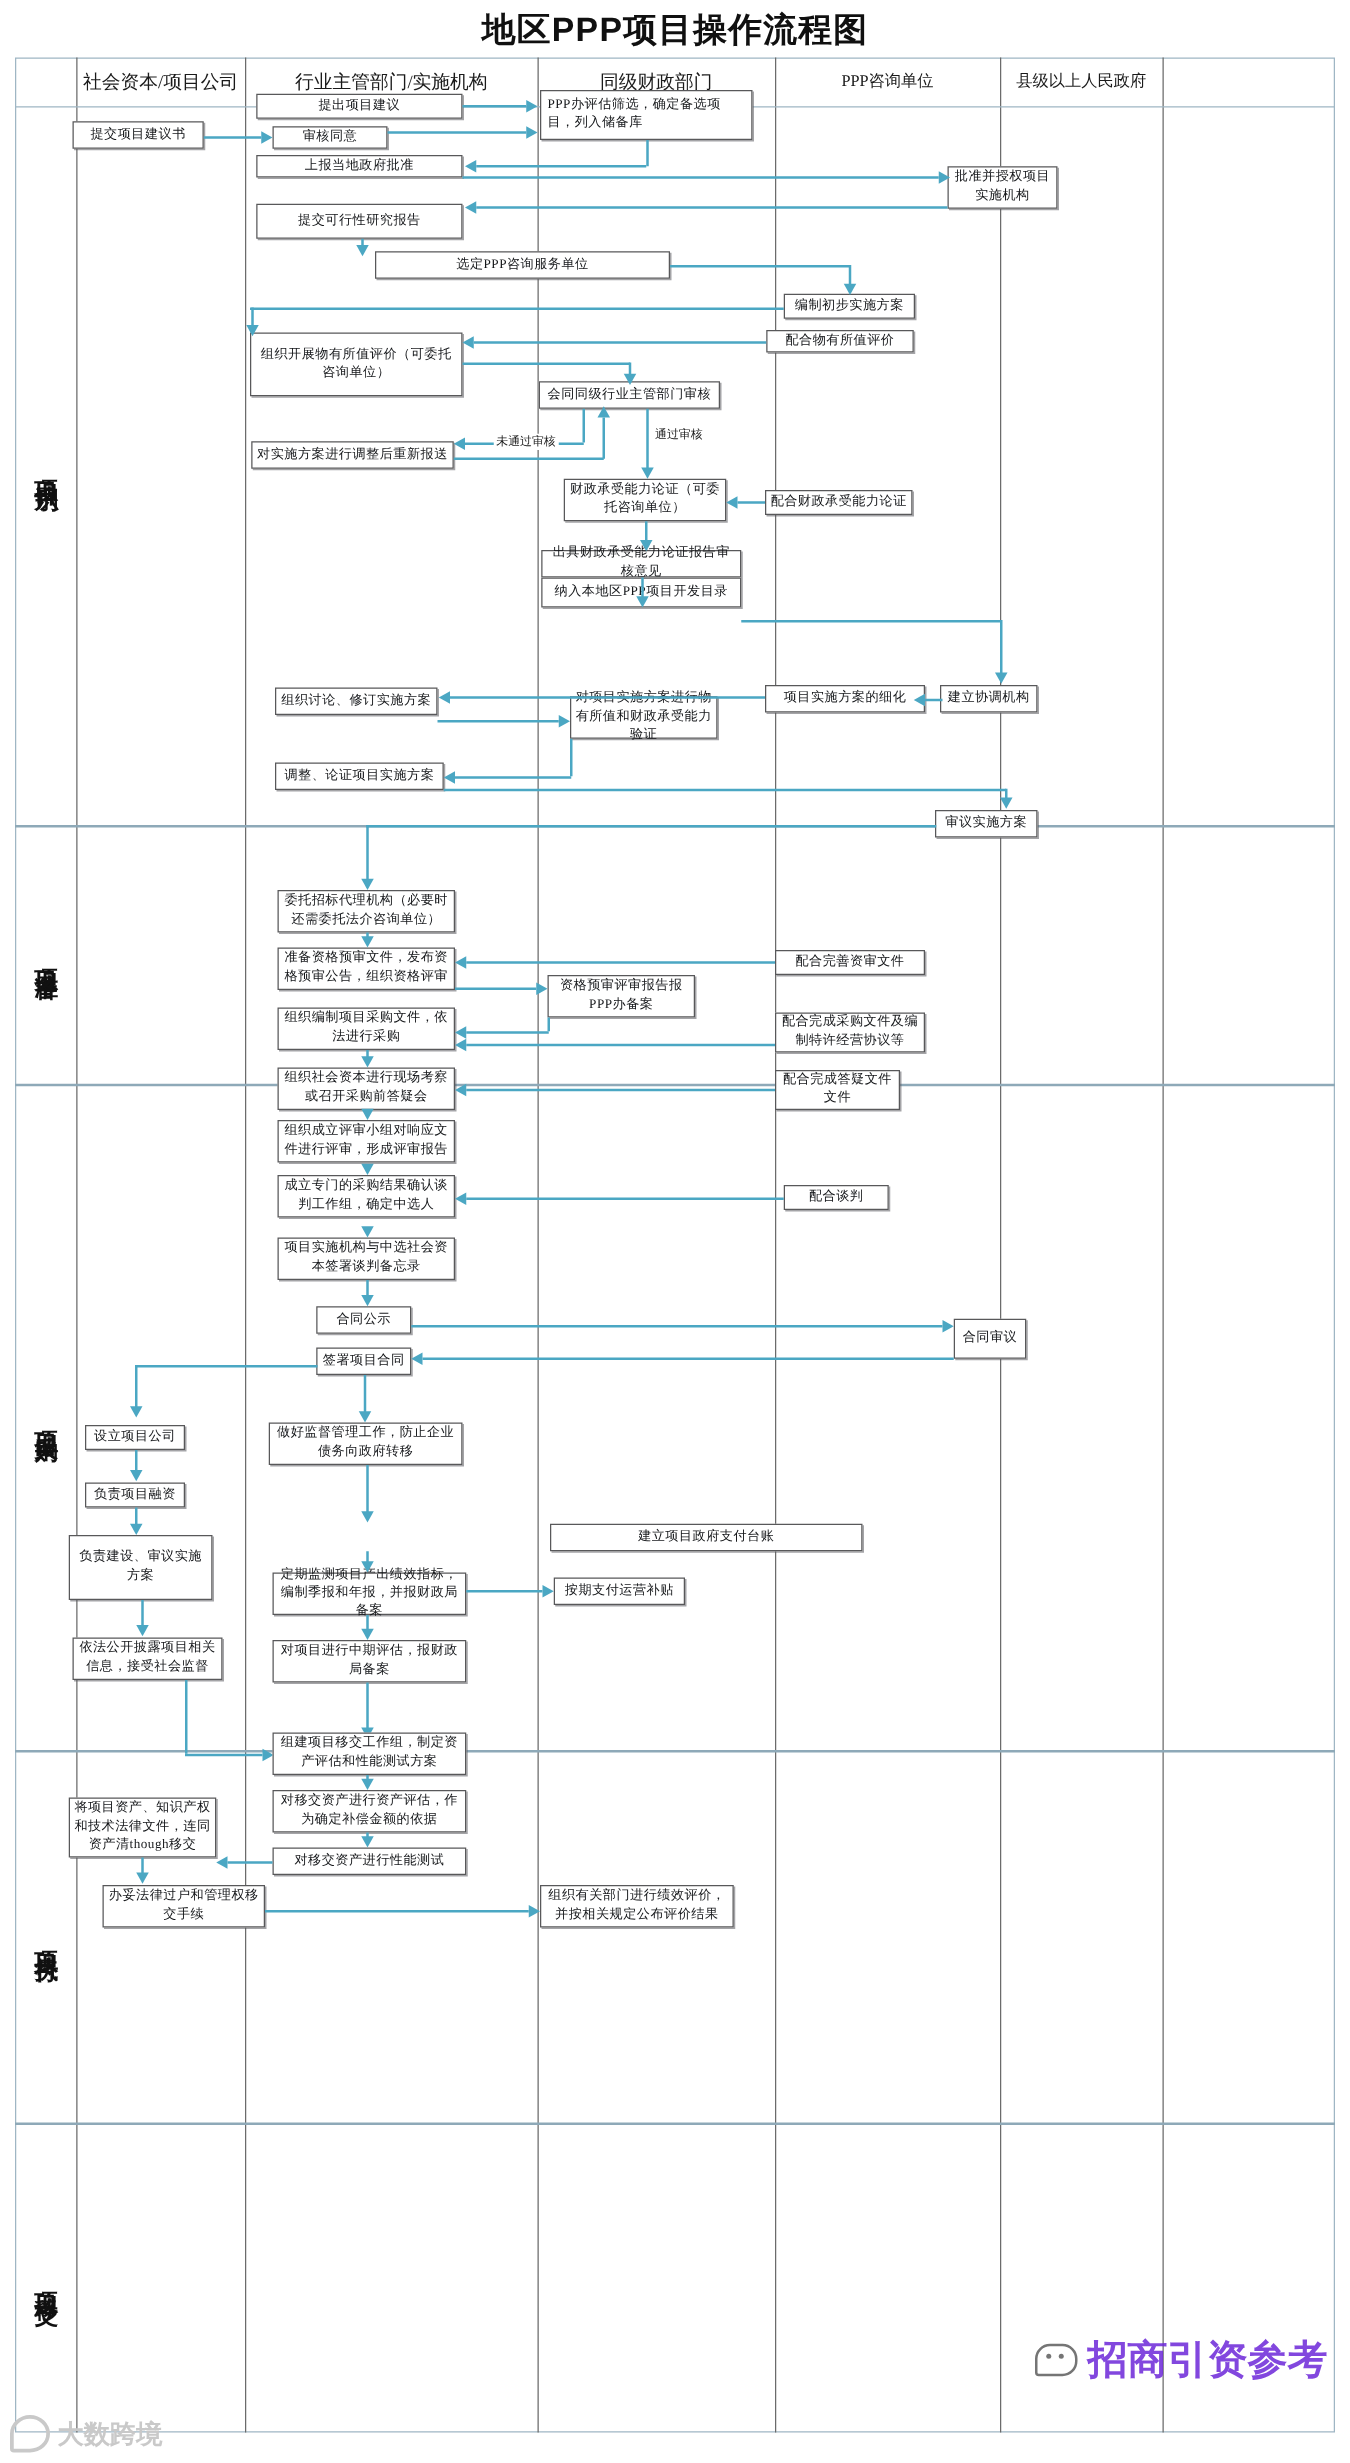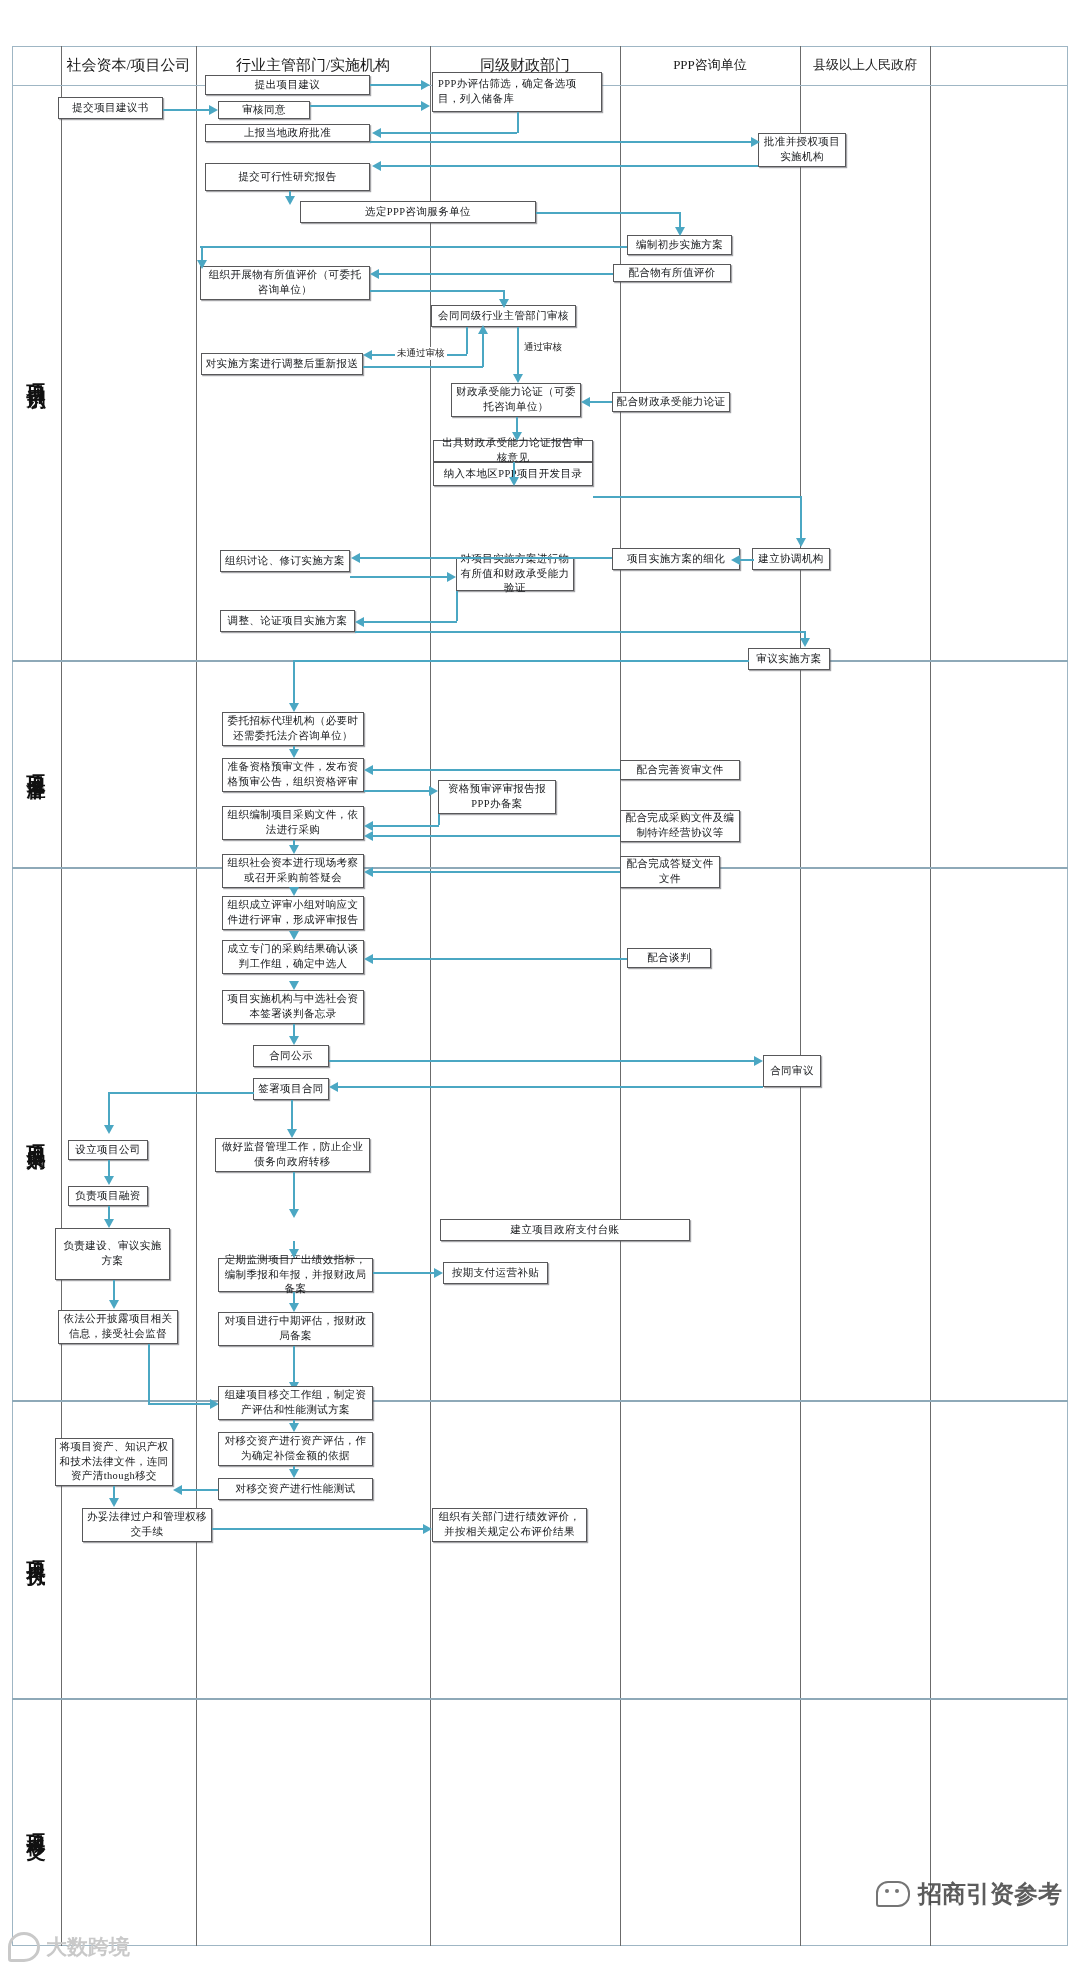--- a/index.html
+++ b/index.html
@@ -41,37 +41,38 @@
   .v{position:absolute;width:0;border-left:2px solid #4ba7c3;}
   .ar{position:absolute;width:0;height:0;}
   .ar-r{border-top:5px solid transparent;border-bottom:5px solid transparent;border-left:9px solid #4ba7c3;}
   .ar-l{border-top:5px solid transparent;border-bottom:5px solid transparent;border-right:9px solid #4ba7c3;}
   .ar-d{border-left:5px solid transparent;border-right:5px solid transparent;border-top:9px solid #4ba7c3;}
   .ar-u{border-left:5px solid transparent;border-right:5px solid transparent;border-bottom:9px solid #4ba7c3;}
   .edgelbl{position:absolute;font-size:9.5px;color:#1a1a1a;background:#fff;padding:0 2px;white-space:nowrap;}
 
   
   .wm-br{position:absolute;right:18px;bottom:60px;display:flex;align-items:center;gap:8px;
-         color:#404040;font-size:24px;font-weight:bold;
+         color:#6d28d9;font-size:32px;font-weight:bold;
          font-family:"Liberation Sans","DejaVu Sans",sans-serif;opacity:.85;}
   .wm-bl{position:absolute;left:8px;bottom:8px;display:flex;align-items:center;gap:6px;
          color:#c9c9c9;font-size:21px;font-weight:bold;
          font-family:"Liberation Sans","DejaVu Sans",sans-serif;}
   .wm-face{width:30px;height:22px;border:2.5px solid #5d5d5d;border-radius:12px 12px 12px 3px;
            position:relative;}
   .wm-face:before,.wm-face:after{content:"";position:absolute;top:6px;width:4px;height:4px;
            background:#5d5d5d;border-radius:50%;}
   .wm-face:before{left:7px;} .wm-face:after{left:17px;}
   .wm-logo{width:26px;height:24px;border:3px solid #c9c9c9;border-radius:50% 50% 50% 10%;}
 </style>
 </head>
 <body>
 
 <div id="page">
 
+  <div class="title">地区PPP项目操作流程图</div>
 
   <div class="frame"></div>
 
   <div class="vline" style="left:61px;top:46px;height:1900px;"></div>
   <div class="vline" style="left:196px;top:46px;height:1900px;"></div>
   <div class="vline" style="left:430px;top:46px;height:1900px;"></div>
   <div class="vline" style="left:620px;top:46px;height:1900px;"></div>
   <div class="vline" style="left:800px;top:46px;height:1900px;"></div>
   <div class="vline" style="left:930px;top:46px;height:1900px;"></div>
 
@@ -95,21 +96,21 @@
 
   <div class="box" style="left:205px;top:75px;width:165px;height:20px;">提出项目建议</div>
   <div class="box" style="left:58px;top:97px;width:105px;height:22px;">提交项目建议书</div>
   <div class="box" style="left:218px;top:101px;width:92px;height:18px;">审核同意</div>
   <div class="box" style="left:432px;top:72px;width:170px;height:40px;text-align:left;justify-content:flex-start;padding-left:5px;">PPP办评估筛选，确定备选项目，列入储备库</div>
   <div class="box" style="left:205px;top:124px;width:165px;height:18px;">上报当地政府批准</div>
   <div class="box" style="left:758px;top:133px;width:88px;height:34px;">批准并授权项目实施机构</div>
   <div class="box" style="left:205px;top:163px;width:165px;height:28px;">提交可行性研究报告</div>
   <div class="box" style="left:300px;top:201px;width:236px;height:22px;">选定PPP咨询服务单位</div>
   <div class="box" style="left:627px;top:235px;width:105px;height:20px;">编制初步实施方案</div>
-  <div class="box" style="left:200px;top:266px;width:170px;height:34px;">组织开展物有所值评价（可委托咨询单位）</div>
+  <div class="box" style="left:200px;top:266px;width:170px;height:51px;">组织开展物有所值评价（可委托咨询单位）</div>
   <div class="box" style="left:613px;top:264px;width:118px;height:18px;">配合物有所值评价</div>
   <div class="box" style="left:431px;top:305px;width:145px;height:22px;">会同同级行业主管部门审核</div>
   <div class="box" style="left:201px;top:353px;width:162px;height:22px;">对实施方案进行调整后重新报送</div>
   <div class="box" style="left:451px;top:383px;width:130px;height:34px;">财政承受能力论证（可委托咨询单位）</div>
   <div class="box" style="left:612px;top:392px;width:118px;height:20px;">配合财政承受能力论证</div>
   <div class="box" style="left:433px;top:440px;width:160px;height:22px;">出具财政承受能力论证报告审核意见</div>
   <div class="box" style="left:433px;top:462px;width:160px;height:24px;">纳入本地区PPP项目开发目录</div>
 
   <div class="h" style="left:370px;top:84px;width:51px;"></div>
   <div class="ar ar-r" style="left:421px;top:80px;"></div>

